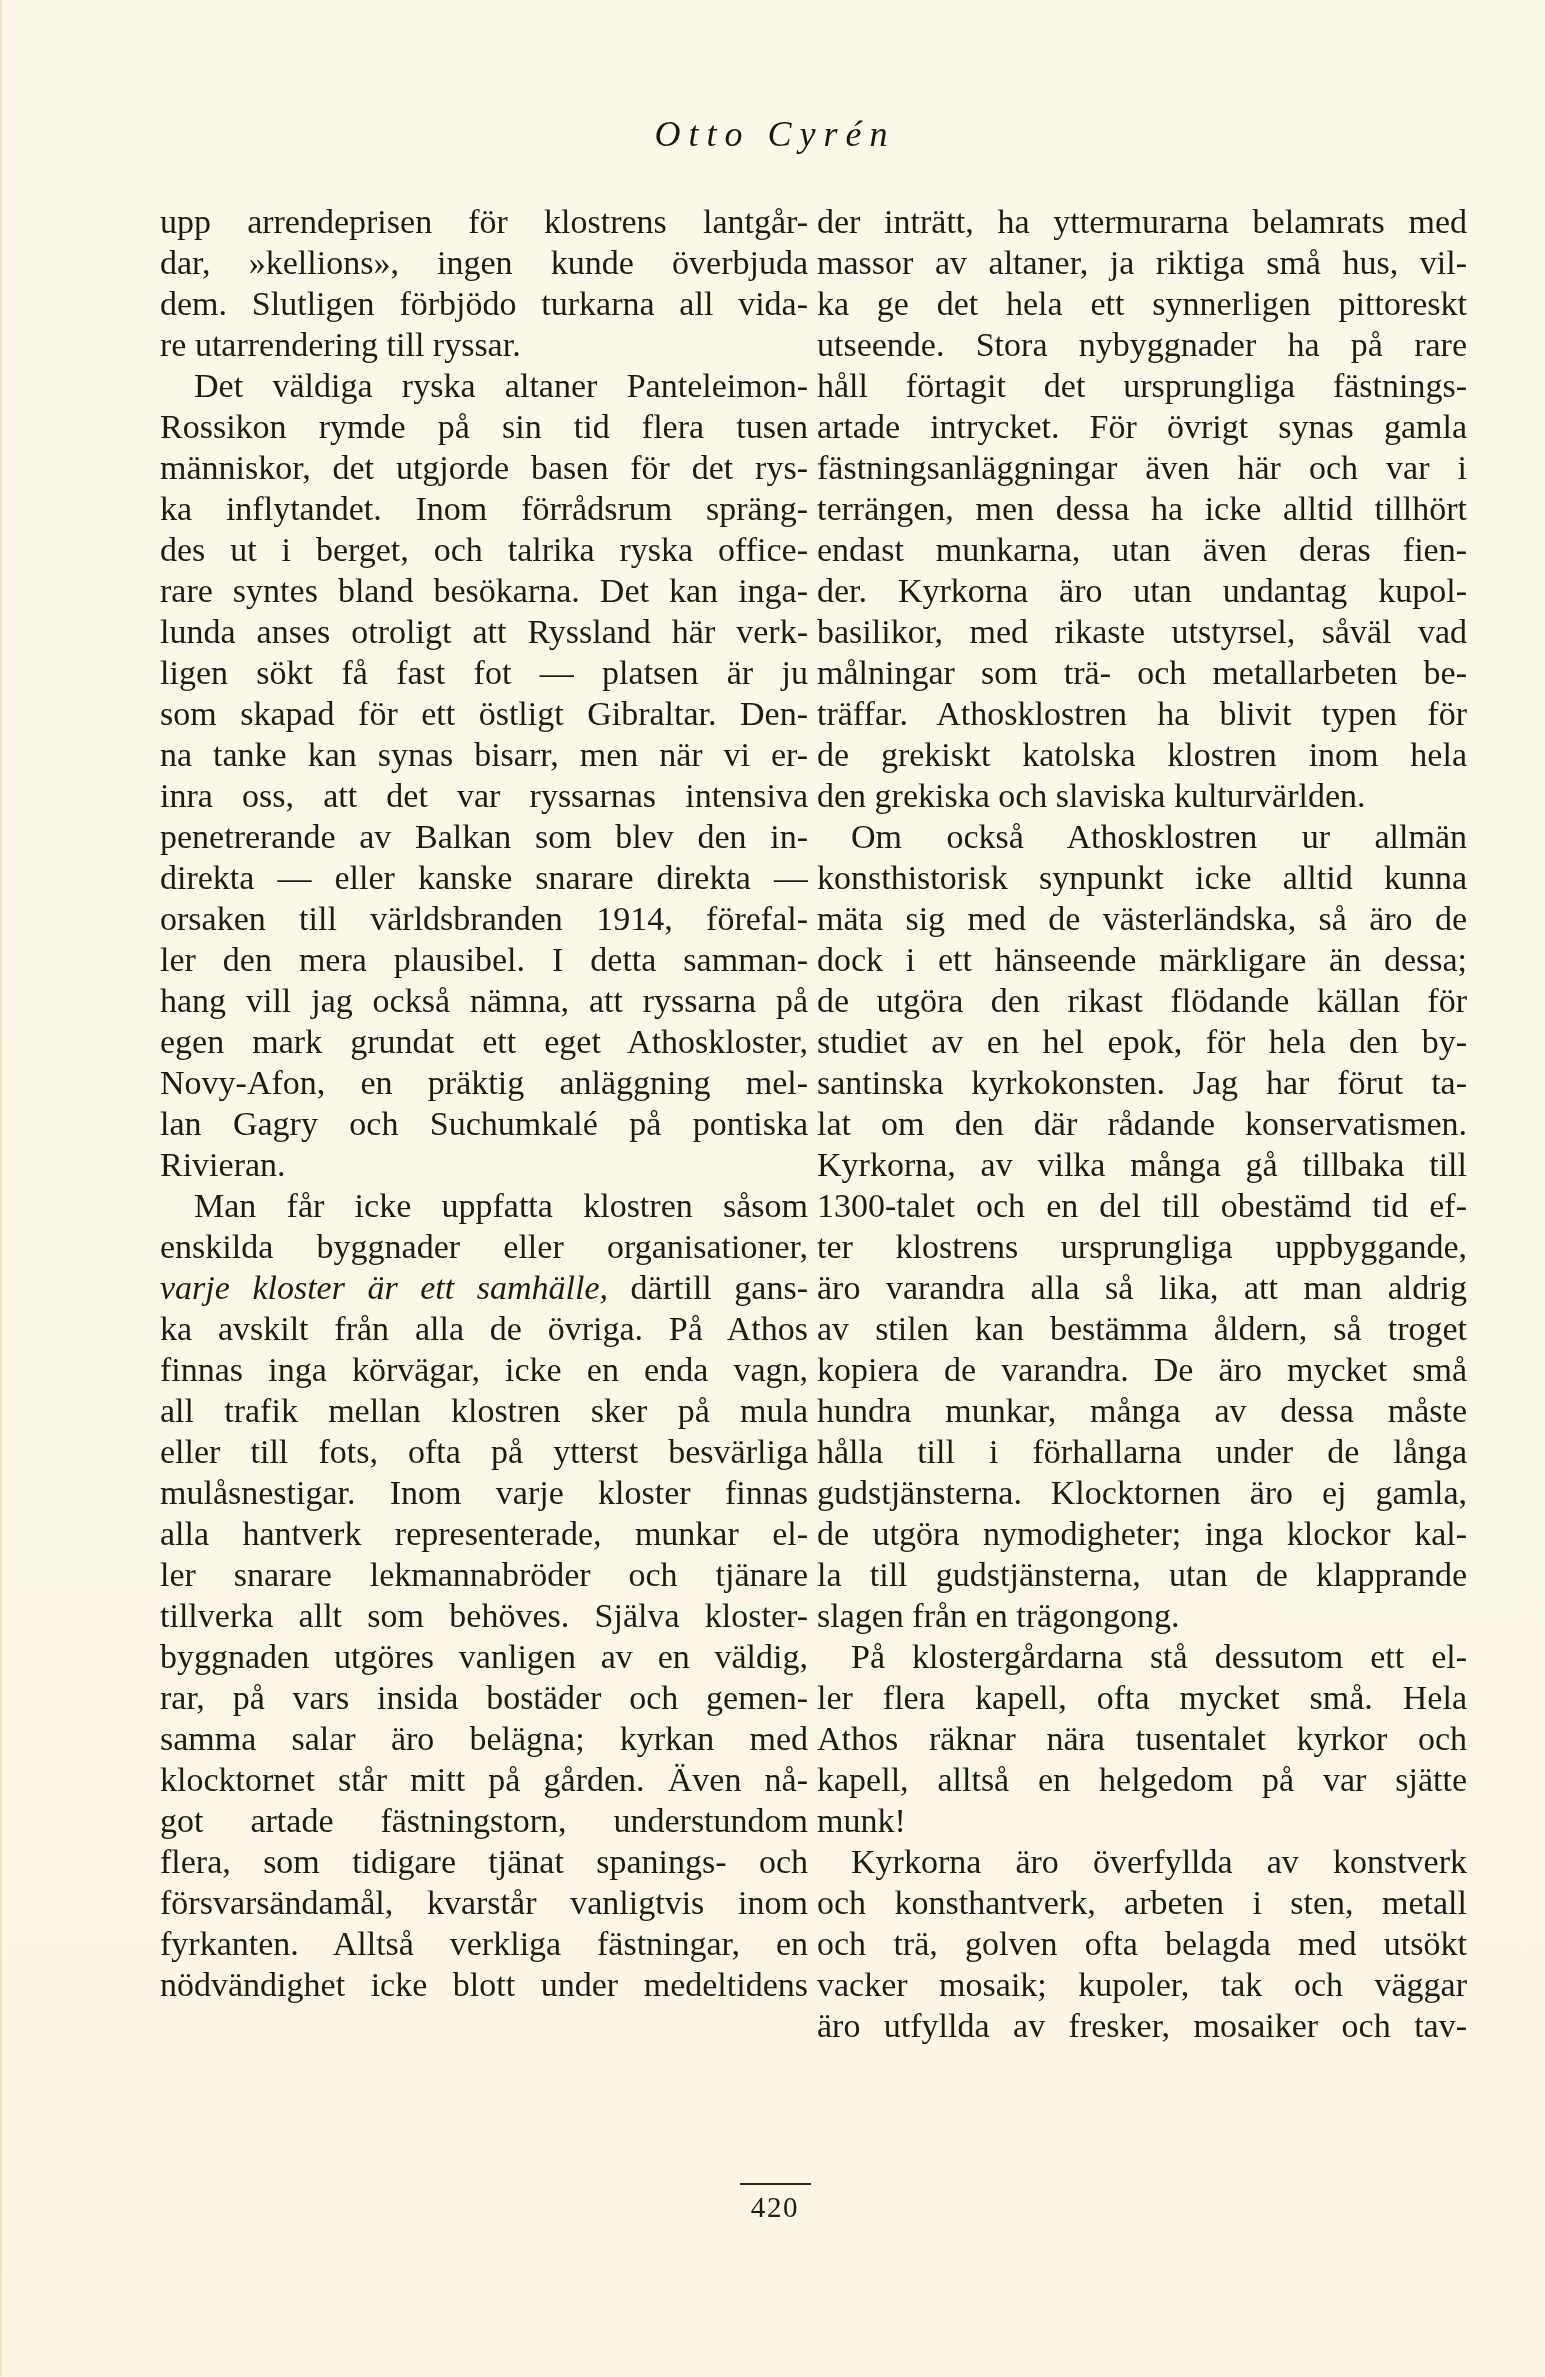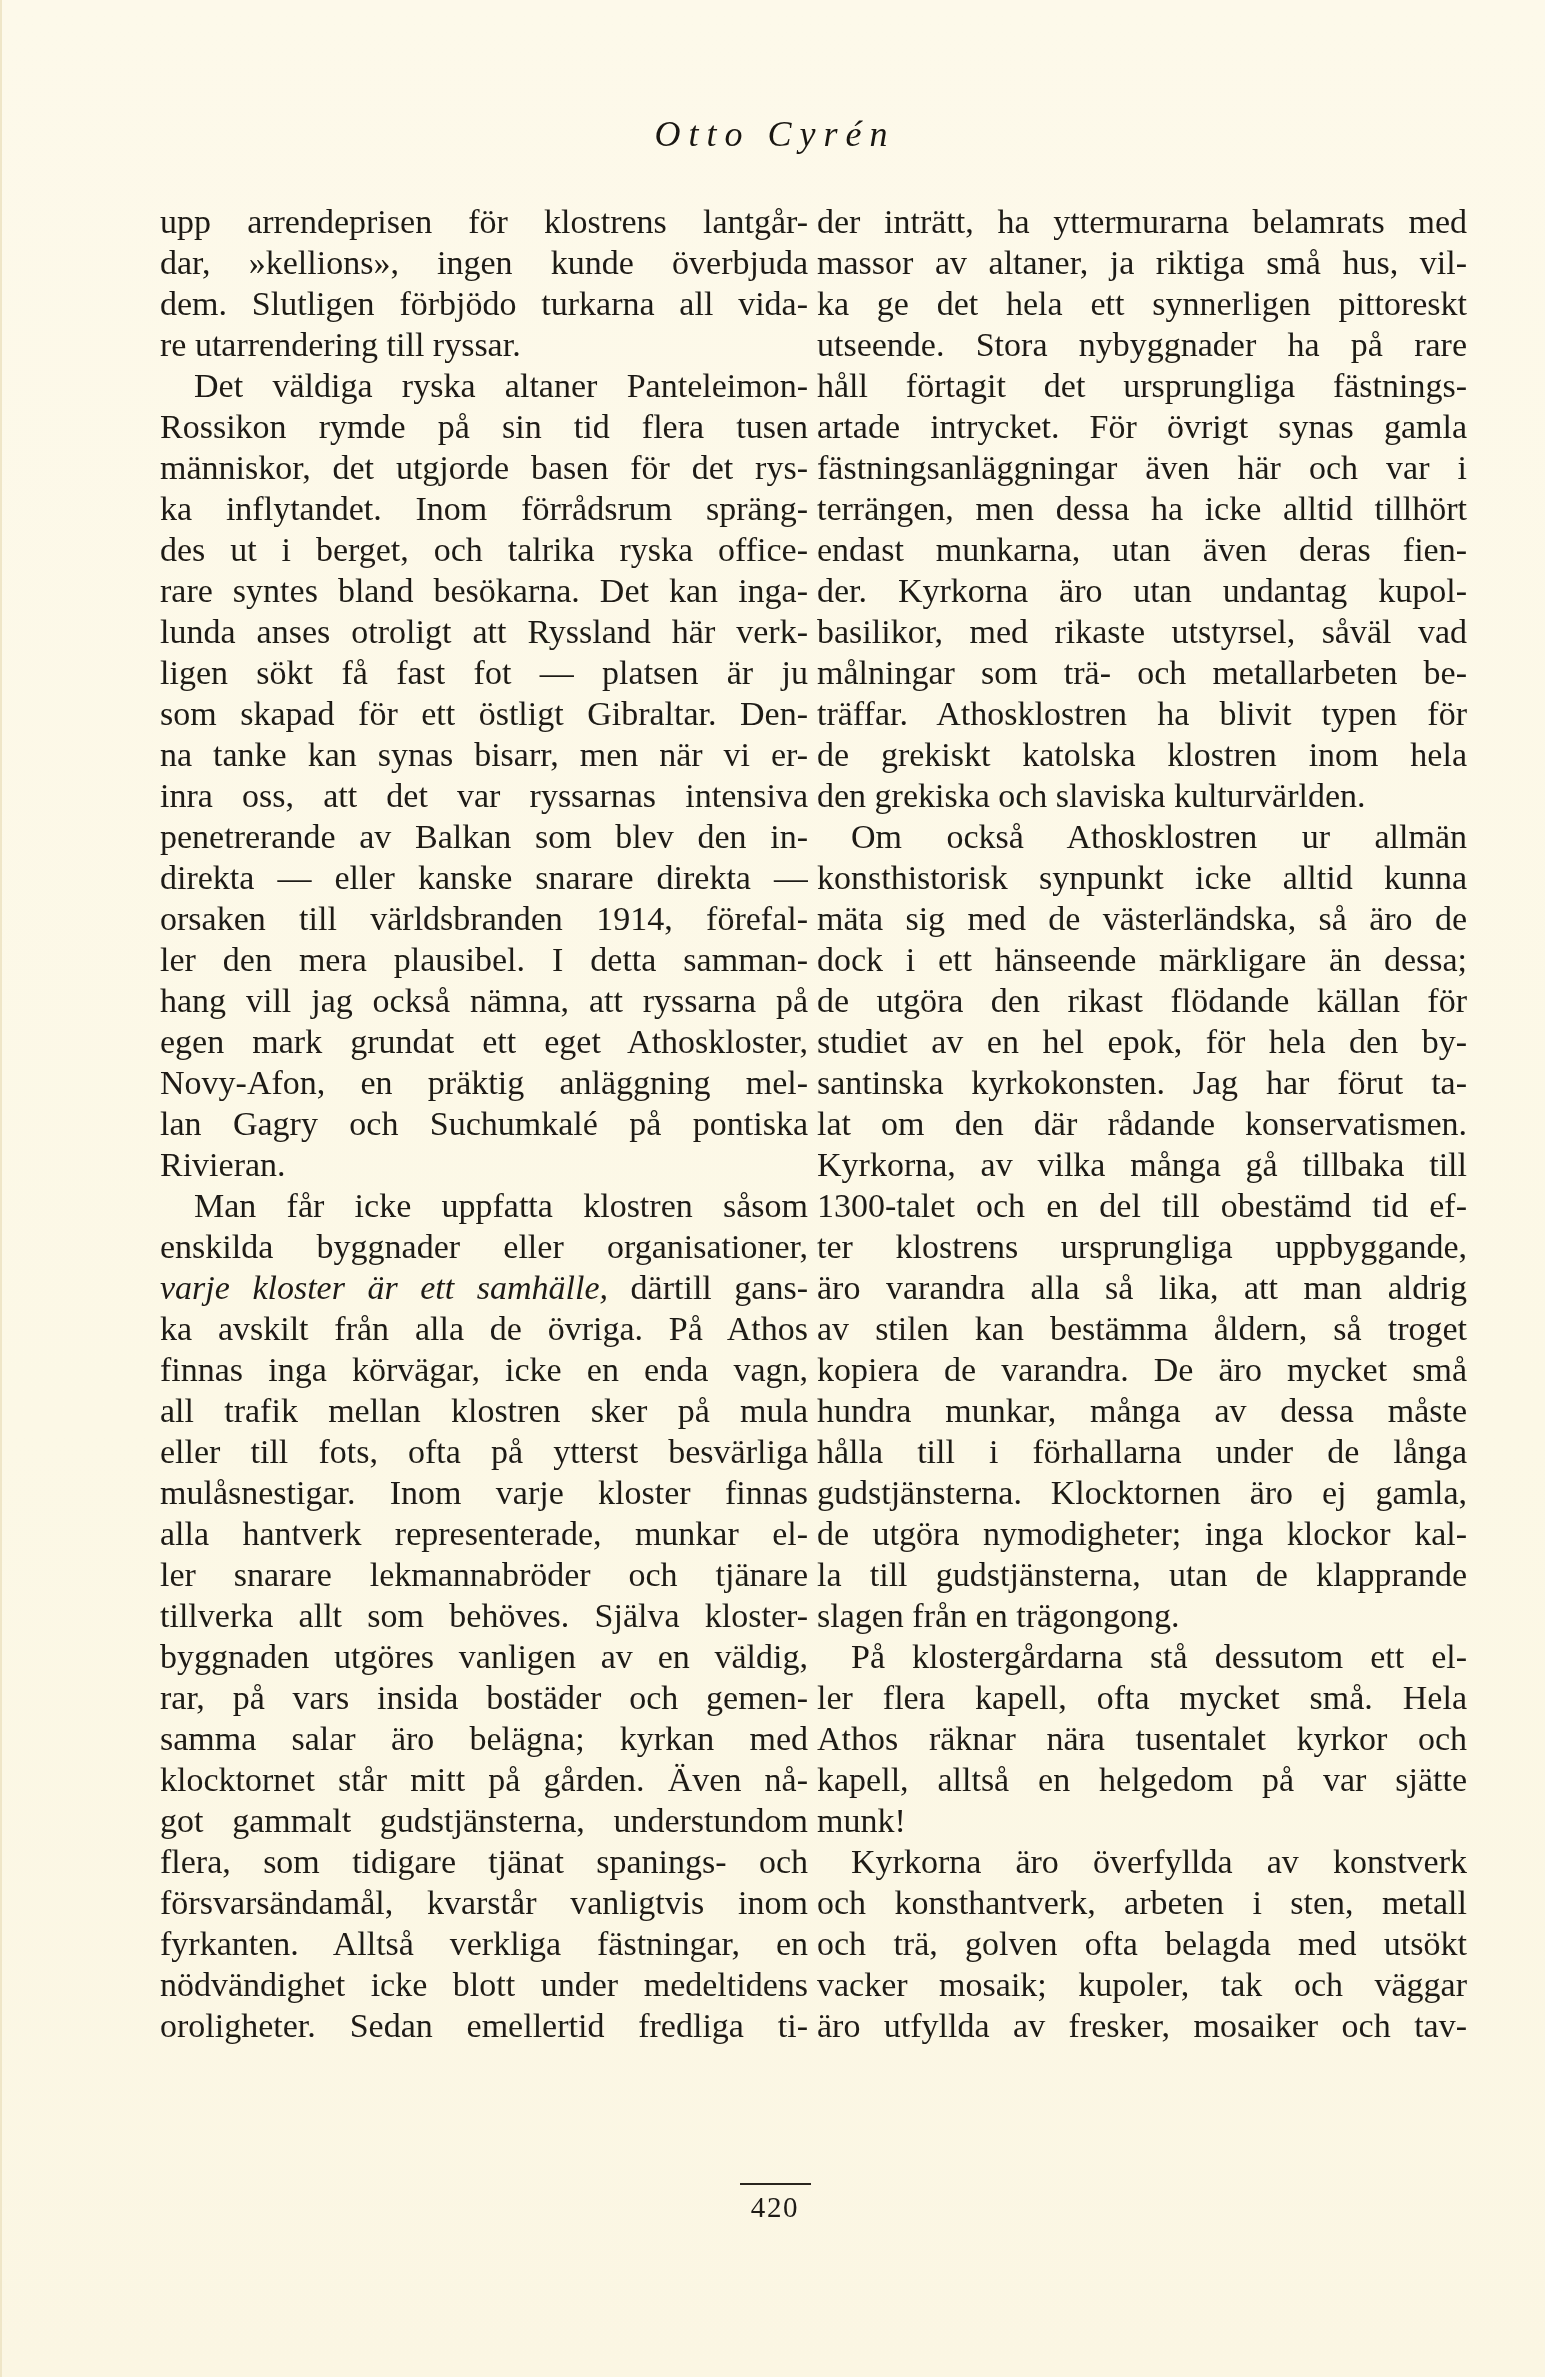--- a/index.html
+++ b/index.html
@@ -98,26 +98,25 @@
       <span class="line">all trafik mellan klostren sker på mula</span>
       <span class="line">eller till fots, ofta på ytterst besvärliga</span>
       <span class="line">mulåsnestigar. Inom varje kloster finnas</span>
       <span class="line">alla hantverk representerade, munkar el-</span>
       <span class="line">ler snarare lekmannabröder och tjänare</span>
       <span class="line">tillverka allt som behöves. Själva kloster-</span>
       <span class="line">byggnaden utgöres vanligen av en väldig,</span>
       <span class="line">rar, på vars insida bostäder och gemen-</span>
       <span class="line">samma salar äro belägna; kyrkan med</span>
       <span class="line">klocktornet står mitt på gården. Även nå-</span>
-      <span class="line">got gammalt gudstjänsterna, understundom</span>
+      <span class="line">got artade fästningstorn, understundom</span>
       <span class="line">flera, som tidigare tjänat spanings- och</span>
       <span class="line">försvarsändamål, kvarstår vanligtvis inom</span>
       <span class="line">fyrkanten. Alltså verkliga fästningar, en</span>
       <span class="line">nödvändighet icke blott under medeltidens</span>
-      <span class="line">oroligheter. Sedan emellertid fredliga ti-</span>
     </div>
   <div class="column col-right" id="col-right">
       <span class="line">der inträtt, ha yttermurarna belamrats med</span>
       <span class="line">massor av altaner, ja riktiga små hus, vil-</span>
       <span class="line">ka ge det hela ett synnerligen pittoreskt</span>
       <span class="line">utseende. Stora nybyggnader ha på rare</span>
       <span class="line">håll förtagit det ursprungliga fästnings-</span>
       <span class="line">artade intrycket. För övrigt synas gamla</span>
       <span class="line">fästningsanläggningar även här och var i</span>
       <span class="line">terrängen, men dessa ha icke alltid tillhört</span>

